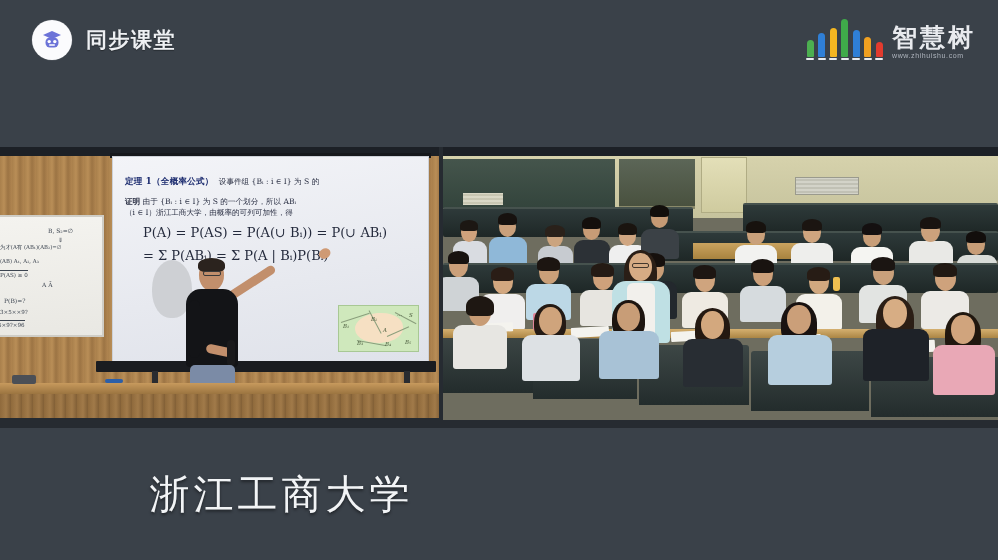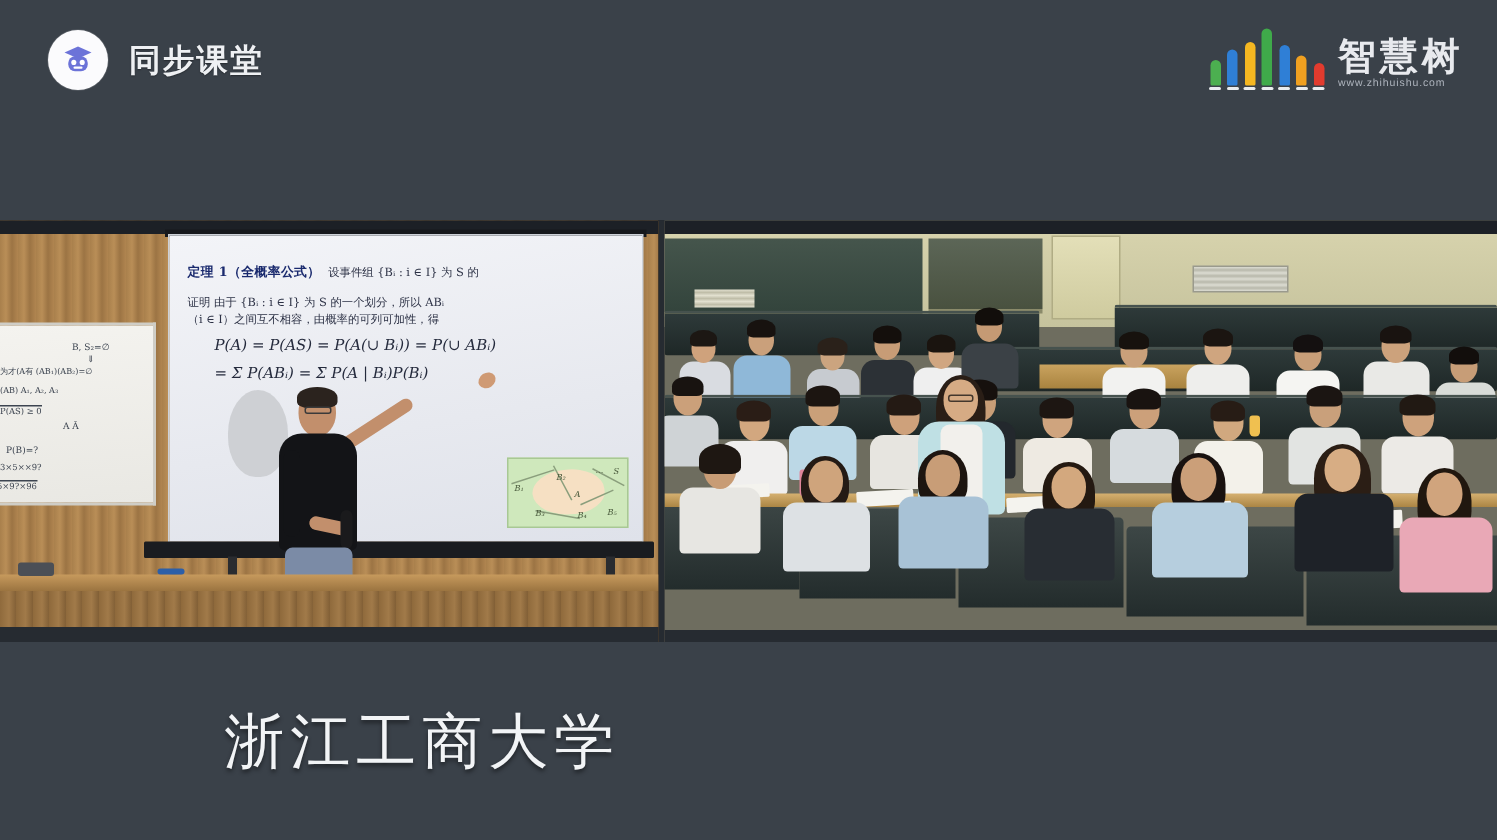--- a/index.html
+++ b/index.html
@@ -80,21 +80,21 @@
   .proj-frame-top { position:absolute; left:110px; top:6px; width:321px; height:5px; background:#16181c; }
   .proj-frame-bot { position:absolute; left:96px; top:214px; width:340px; height:11px; background:#1a1c20; border-radius:1px; }
   .proj-leg-l { position:absolute; left:152px; top:224px; width:6px; height:16px; background:#2a2c30; }
   .proj-leg-r { position:absolute; left:404px; top:224px; width:6px; height:16px; background:#2a2c30; }
 
   .slide { position:absolute; inset:0; padding:10px 12px; color:#2d3448; }
   .s-line { font-family:"DejaVu Serif","Liberation Serif",serif; line-height:1.5; }
   .s-thm   { font-size:8.5px; font-weight:700; color:#1a2a6e; letter-spacing:.3px; }
   .s-body  { font-size:7.6px; color:#2b3044; }
   .s-eq    { font-size:8px; text-align:center; margin:4px 0; color:#242a3c; font-style:italic; }
-  .s-eq2   { font-size:10px; margin:4px 0 0 18px; color:#242a3c; font-style:italic; }
+  .s-eq2   { font-size:13px; margin:4px 0 0 18px; color:#242a3c; }
   .s-proof { font-size:7.6px; margin-top:5px; }
   .venn {
     position:absolute; right:9px; bottom:9px; width:81px; height:47px;
     background:#cfe8bc; border:1px solid #a8c894; overflow:hidden;
   }
   .venn-a {
     position:absolute; left:16px; top:7px; width:48px; height:30px;
     background:#f6e0c3; border-radius:48% 52% 45% 55%;
     transform:rotate(-6deg);
   }
@@ -278,24 +278,24 @@
       </div>
 
       <div class="proj-frame-top"></div>
       <div class="projector">
         <div class="slide">
           <div class="s-line">
             <span class="s-thm">定理 1（全概率公式）</span>
             <span class="s-body">设事件组 {Bᵢ : i ∈ I} 为 S 的</span>
           </div>
           <div class="s-line s-proof">
-            <span class="s-body" style="font-weight:400">证明</span>
+            <span class="s-body" style="font-weight:700">证明</span>
             <span class="s-body">由于 {Bᵢ : i ∈ I} 为 S 的一个划分，所以 ABᵢ</span>
           </div>
-          <div class="s-line s-body">（i ∈ I）之间互不相容，由概率的可列可加性，得</div>
+          <div class="s-line s-body">（i ∈ I）浙江工商大学，由概率的可列可加性，得</div>
           <div class="s-line s-eq2">P(A) = P(AS) = P(A(∪ Bᵢ)) = P(∪ ABᵢ)</div>
           <div class="s-line s-eq2">= Σ P(ABᵢ) = Σ P(A | Bᵢ)P(Bᵢ)</div>
 
           <div class="venn">
             <div class="venn-a"></div>
             <div class="venn-ln" style="left:2px;top:16px;width:30px;transform:rotate(-18deg);"></div>
             <div class="venn-ln" style="left:30px;top:4px;width:26px;transform:rotate(62deg);"></div>
             <div class="venn-ln" style="left:56px;top:6px;width:24px;transform:rotate(28deg);"></div>
             <div class="venn-ln" style="left:18px;top:34px;width:30px;transform:rotate(10deg);"></div>
             <div class="venn-ln" style="left:48px;top:30px;width:24px;transform:rotate(-24deg);"></div>

